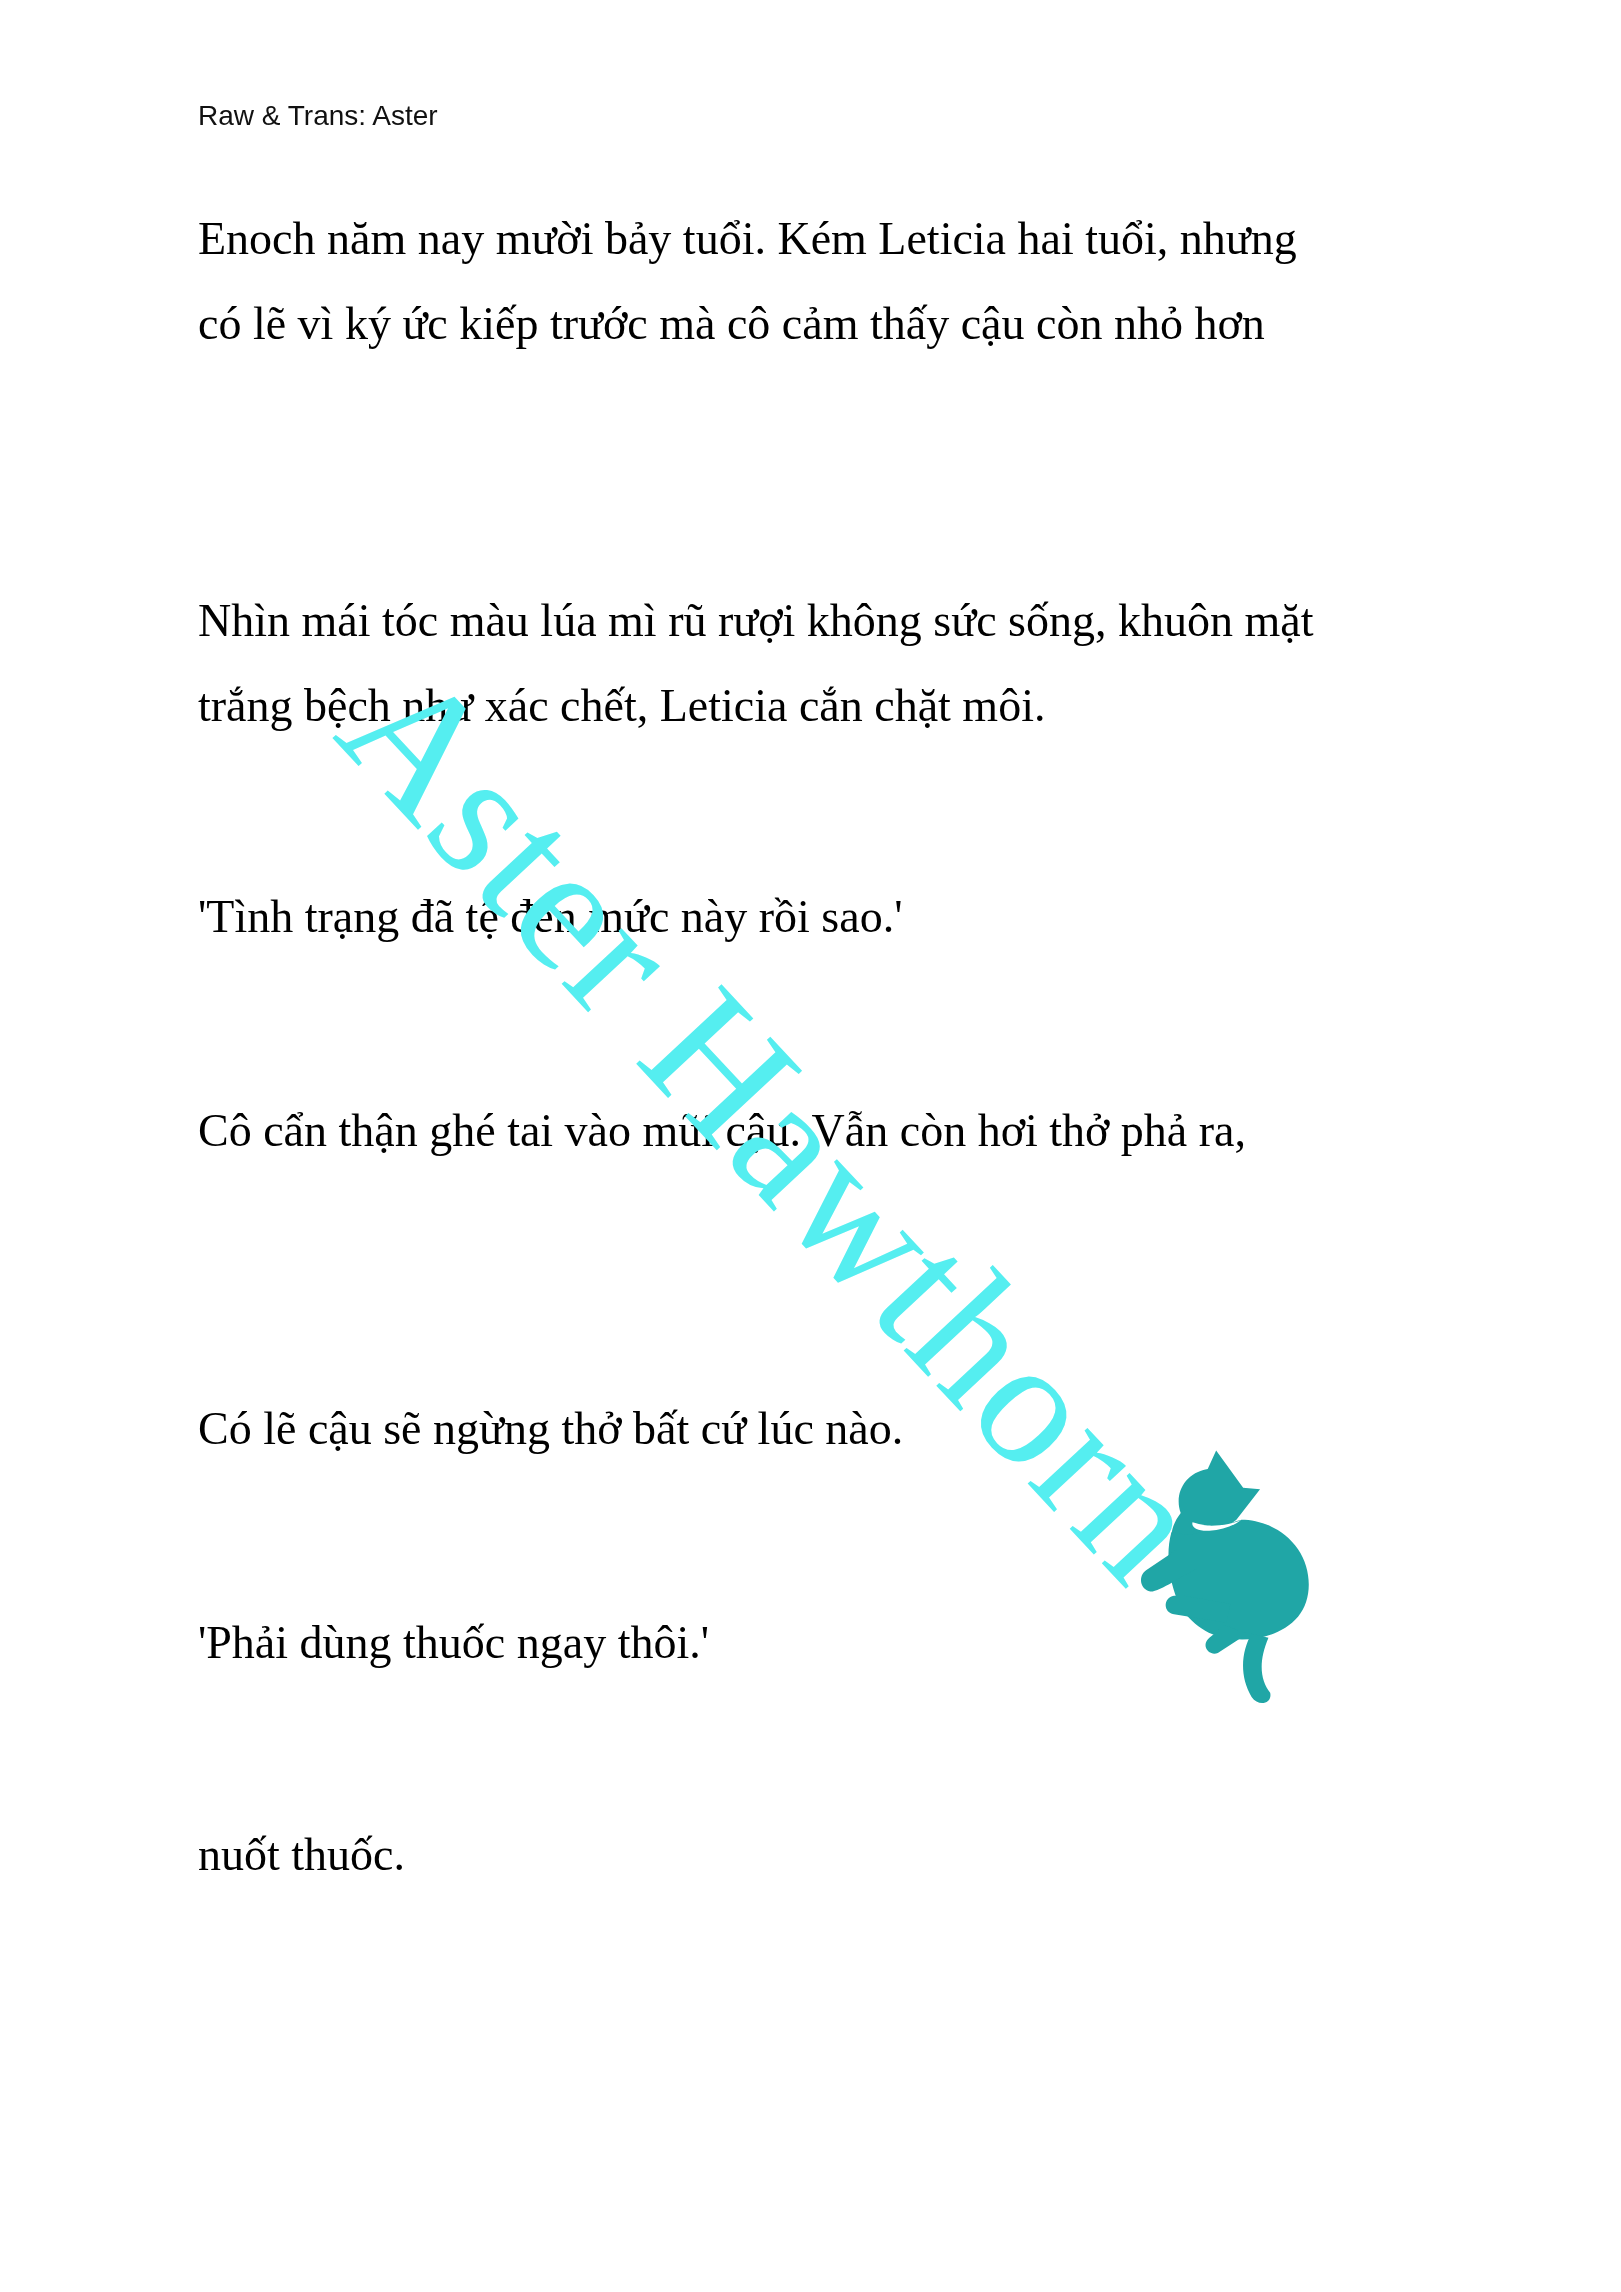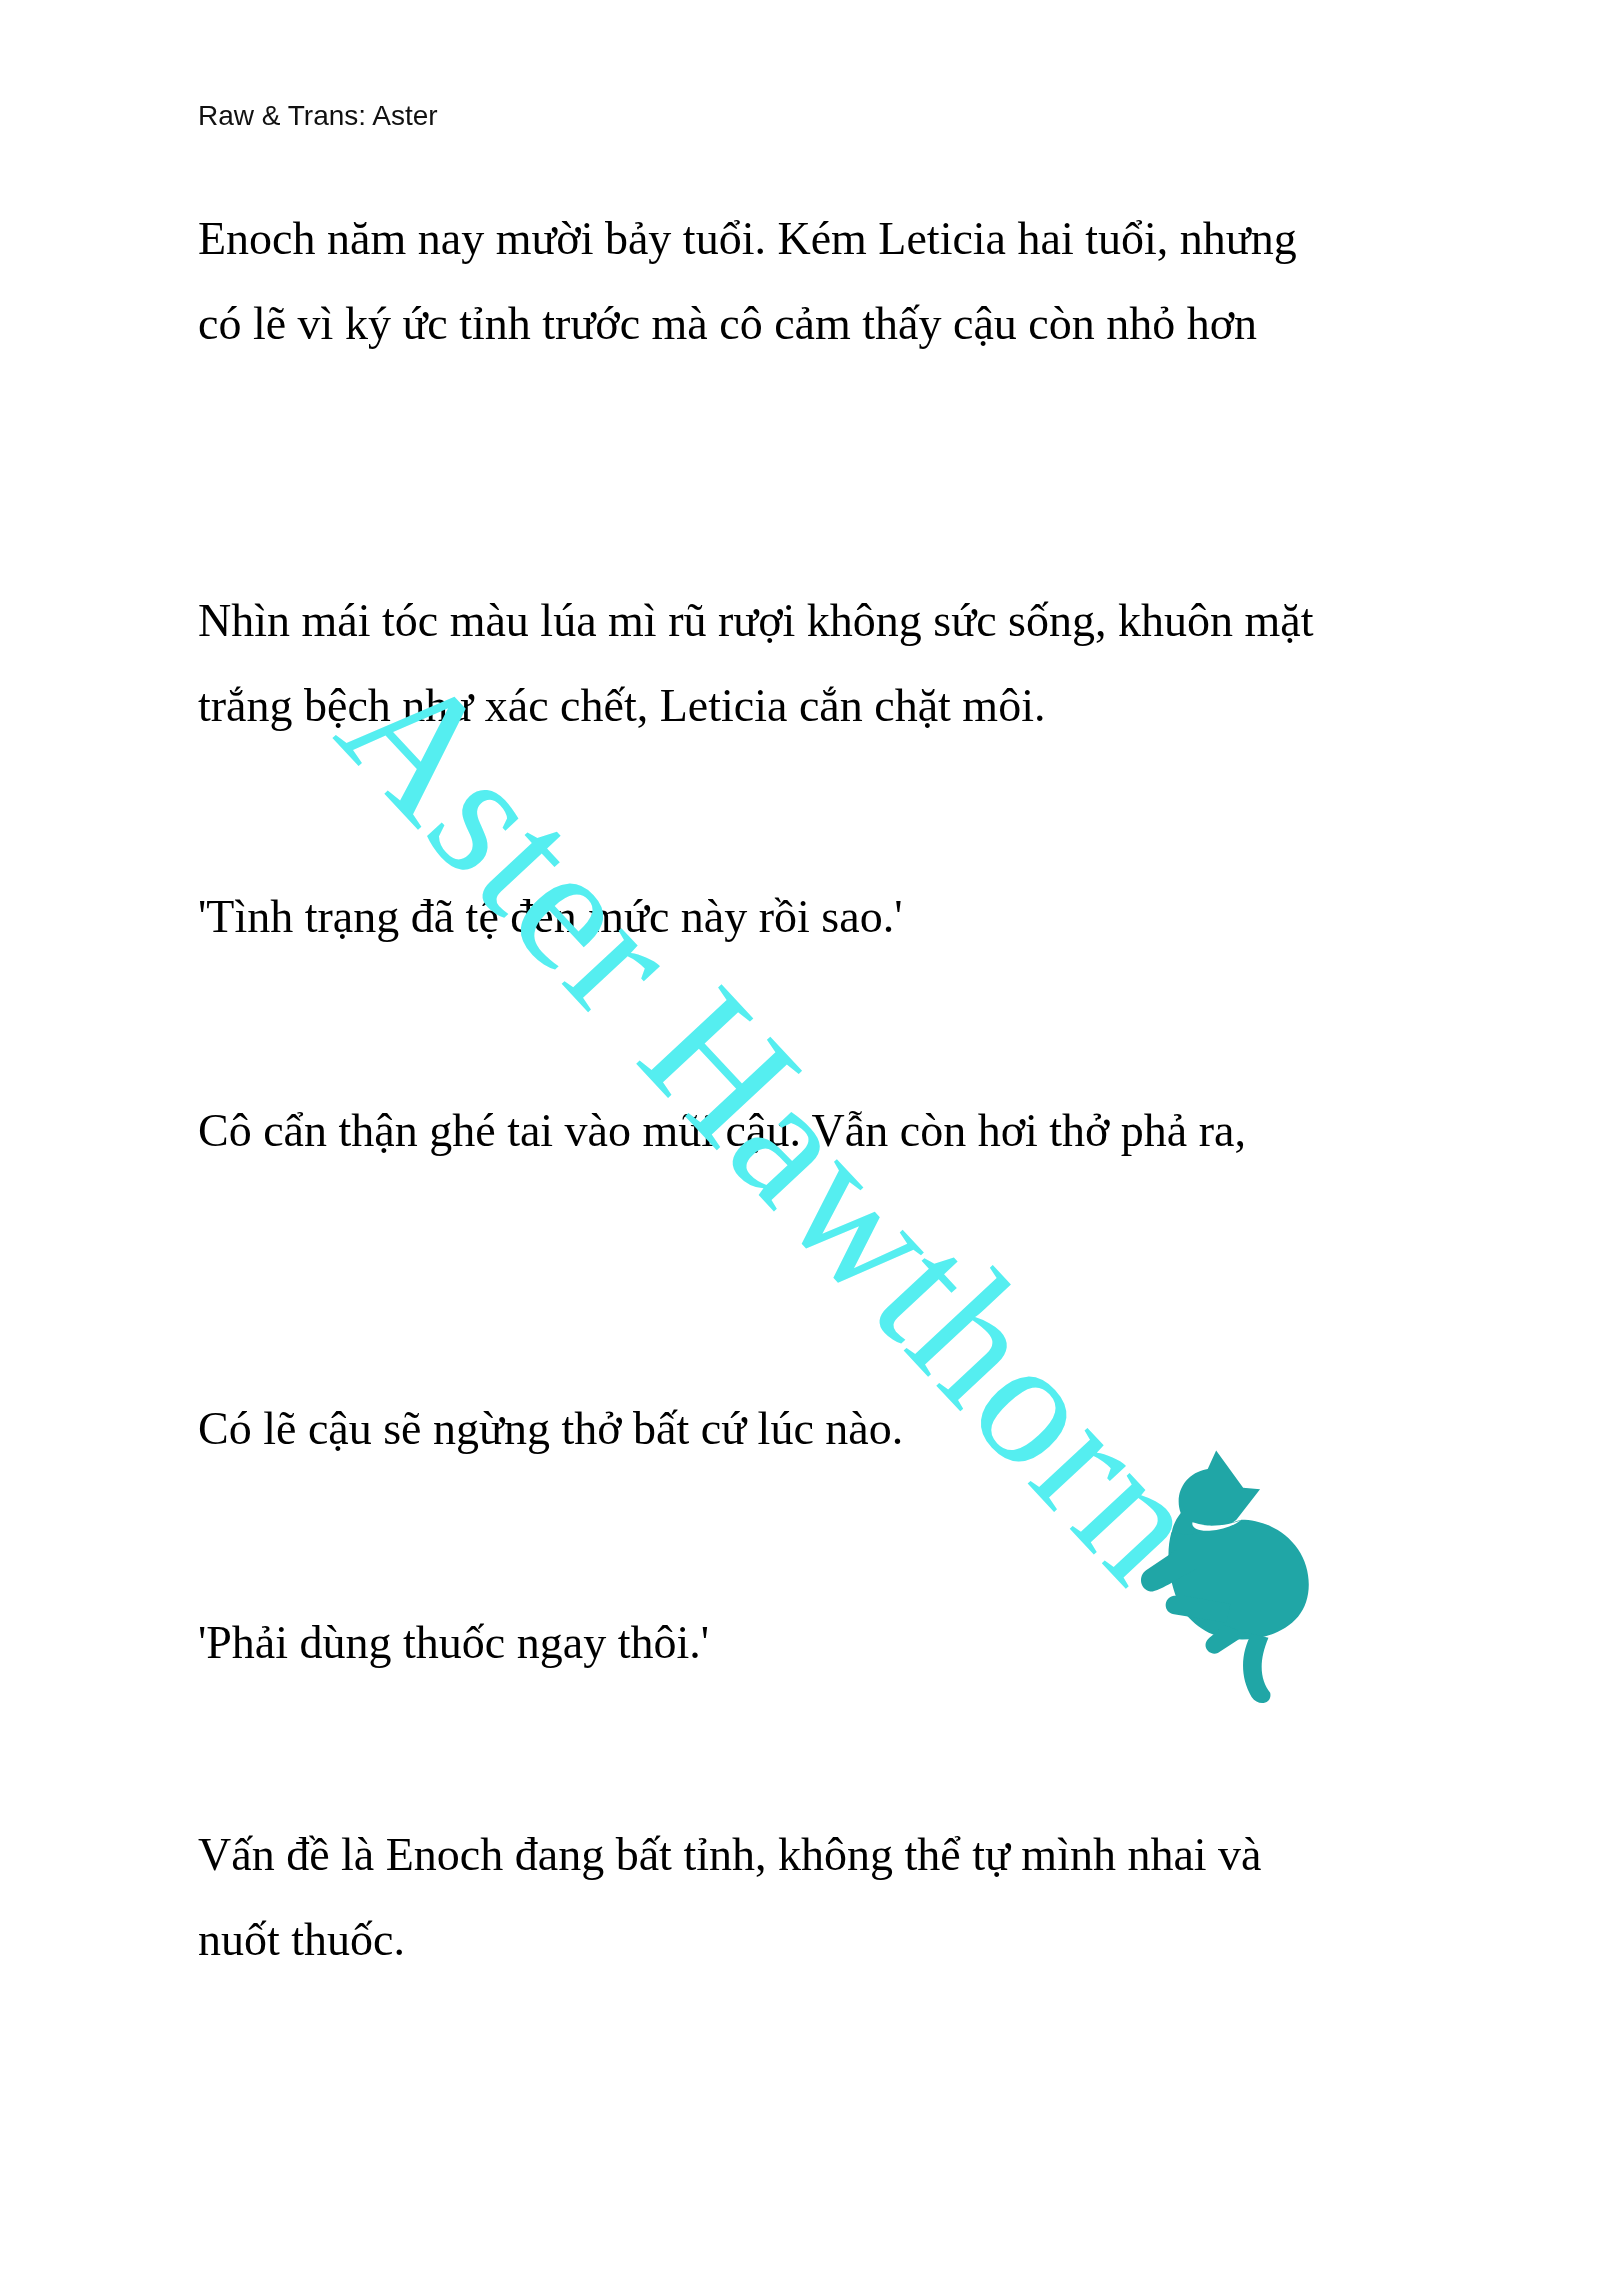--- a/index.html
+++ b/index.html
@@ -75,21 +75,21 @@
 <body>
 
 <div class="page">
 
   <div class="header-credit">Raw &amp; Trans: Aster</div>
 
   <div class="body-text">
 
     <p class="para" style="top:196px;">
       <span style="display:block">Enoch năm nay mười bảy tuổi. Kém Leticia hai tuổi, nhưng</span>
-      <span style="display:block">có lẽ vì ký ức tỉnh trước mà cô cảm thấy cậu còn nhỏ hơn</span>
+      <span style="display:block">có lẽ vì ký ức kiếp trước mà cô cảm thấy cậu còn nhỏ hơn</span>
     </p>
 
     <p class="para" style="top:578px;">
       <span style="display:block">Nhìn mái tóc màu lúa mì rũ rượi không sức sống, khuôn mặt</span>
       <span style="display:block">trắng bệch như xác chết, Leticia cắn chặt môi.</span>
     </p>
 
     <p class="para" style="top:874px;">
       <span style="display:block">'Tình trạng đã tệ đến mức này rồi sao.'</span>
     </p>
@@ -100,21 +100,20 @@
 
     <p class="para" style="top:1386px;">
       <span style="display:block">Có lẽ cậu sẽ ngừng thở bất cứ lúc nào.</span>
     </p>
 
     <p class="para" style="top:1600px;">
       <span style="display:block">'Phải dùng thuốc ngay thôi.'</span>
     </p>
 
     <p class="para" style="top:1812px;">
-      <span style="display:block">Vấn đề là Enoch đang bất tỉnh, không thể tự mình nhai và</span>
       <span style="display:block">nuốt thuốc.</span>
     </p>
   </div>
 
   <div class="watermark">Aster Hawthorn</div>
 
   <div class="cat">
     <svg width="211" height="314" viewBox="0 0 250 350" xmlns="http://www.w3.org/2000/svg">
       <g fill="#20a6a6">
 

